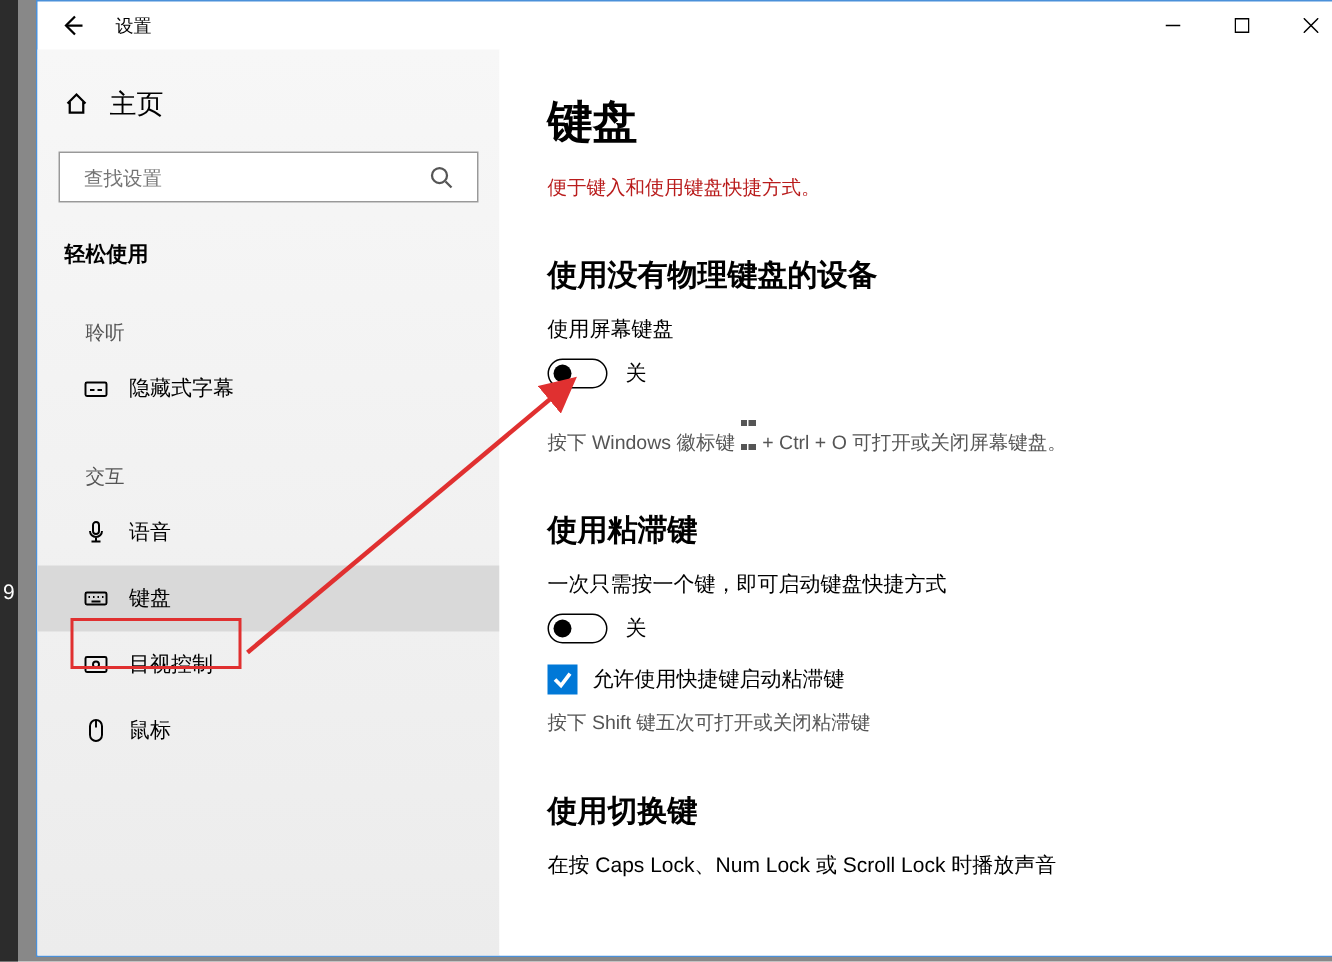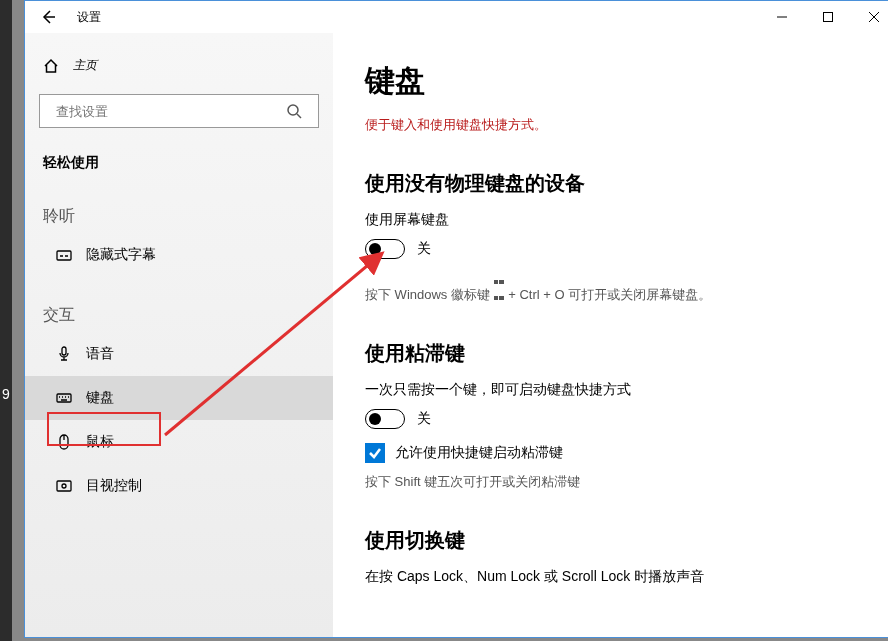--- a/index.html
+++ b/index.html
@@ -24,29 +24,29 @@
   .win-btn svg { width:10px; height:10px; stroke:#000; fill:none; stroke-width:1; }
 
   
   .body { display:flex; height: calc(100% - 32px); }
   .sidebar { width: 308px; background: linear-gradient(#f7f7f7, #ececec); padding: 18px 0 0 0; display:flex; flex-direction:column; }
   .main { flex:1; padding: 28px 32px 10px 32px; overflow:hidden; background:#fff; }
 
   
   .home-row { display:flex; align-items:center; gap:14px; padding: 6px 0 6px 18px; cursor:pointer; }
   .home-row svg { width:16px; height:16px; fill:none; stroke:#000; stroke-width:1.5; }
-  .home-row span { font-size:12px;font-style:italic; }
+  .home-row span { font-size:18px; }
 
   .searchbox { margin: 14px 14px 0 14px; height:34px; border:1px solid #999; background:#fff; display:flex; align-items:center; padding:0 16px; }
   .searchbox input { flex:1; border:none; outline:none; font-size:13px; background:transparent; }
   .searchbox .sicon { width:16px; height:16px; }
   .searchbox .sicon svg { width:16px; height:16px; stroke:#555; fill:none; stroke-width:1.5; }
 
   .cat-title { font-weight:bold; font-size:14px; padding: 26px 0 6px 18px; }
-  .group-label { font-size:16px; color:#555; padding: 28px 0 6px 18px; }
+  .group-label { font-size:13px; color:#555; padding: 28px 0 6px 32px; }
 
   .nav-item { display:flex; align-items:center; gap:14px; height:44px; padding-left:31px; cursor:pointer; font-size:14px; }
   .nav-item svg { width:16px; height:16px; fill:none; stroke:#000; stroke-width:1.3; }
   .nav-item.selected { background:#d9d9d9; }
 
   .highlight-box { position:absolute; left:22px; top:411px; width:114px; height:34px; border:2px solid #e03030; pointer-events:none; }
   .arrow-annot { position:absolute; left:130px; top:234px; width:250px; height:220px; pointer-events:none; }
 
   
   h1 { font-size:30px; font-weight:600; margin-bottom: 14px; }
@@ -148,32 +148,32 @@
       <div class="nav-item selected">
         <svg viewBox="0 0 16 16">
             <rect x="1" y="4" width="14" height="8" rx="1"></rect>
             <path d="M3 7h1 M6 7h1 M9 7h1 M12 7h1 M5 10h6"></path>
           </svg>
         <span>键盘</span>
       </div>
 
       <div class="nav-item">
         <svg viewBox="0 0 16 16">
+            <rect x="1" y="3" width="14" height="10" rx="1"></rect>
+            <circle cx="8" cy="8" r="2"></circle>
+          </svg>
+        <span>目视控制</span>
+      </div>
+
+      <div class="nav-item">
+        <svg viewBox="0 0 16 16">
             <rect x="4" y="1" width="8" height="14" rx="4"></rect>
             <path d="M8 1v5"></path>
           </svg>
         <span>鼠标</span>
-      </div>
-
-      <div class="nav-item">
-        <svg viewBox="0 0 16 16">
-            <rect x="1" y="3" width="14" height="10" rx="1"></rect>
-            <circle cx="8" cy="8" r="2"></circle>
-          </svg>
-        <span>目视控制</span>
       </div>
 
     </div>
 
     <div class="main">
       <h1>键盘</h1>
       <div class="subtitle">便于键入和使用键盘快捷方式。</div>
 
       <h2>使用没有物理键盘的设备</h2>
       <div class="setting-label">使用屏幕键盘</div>

